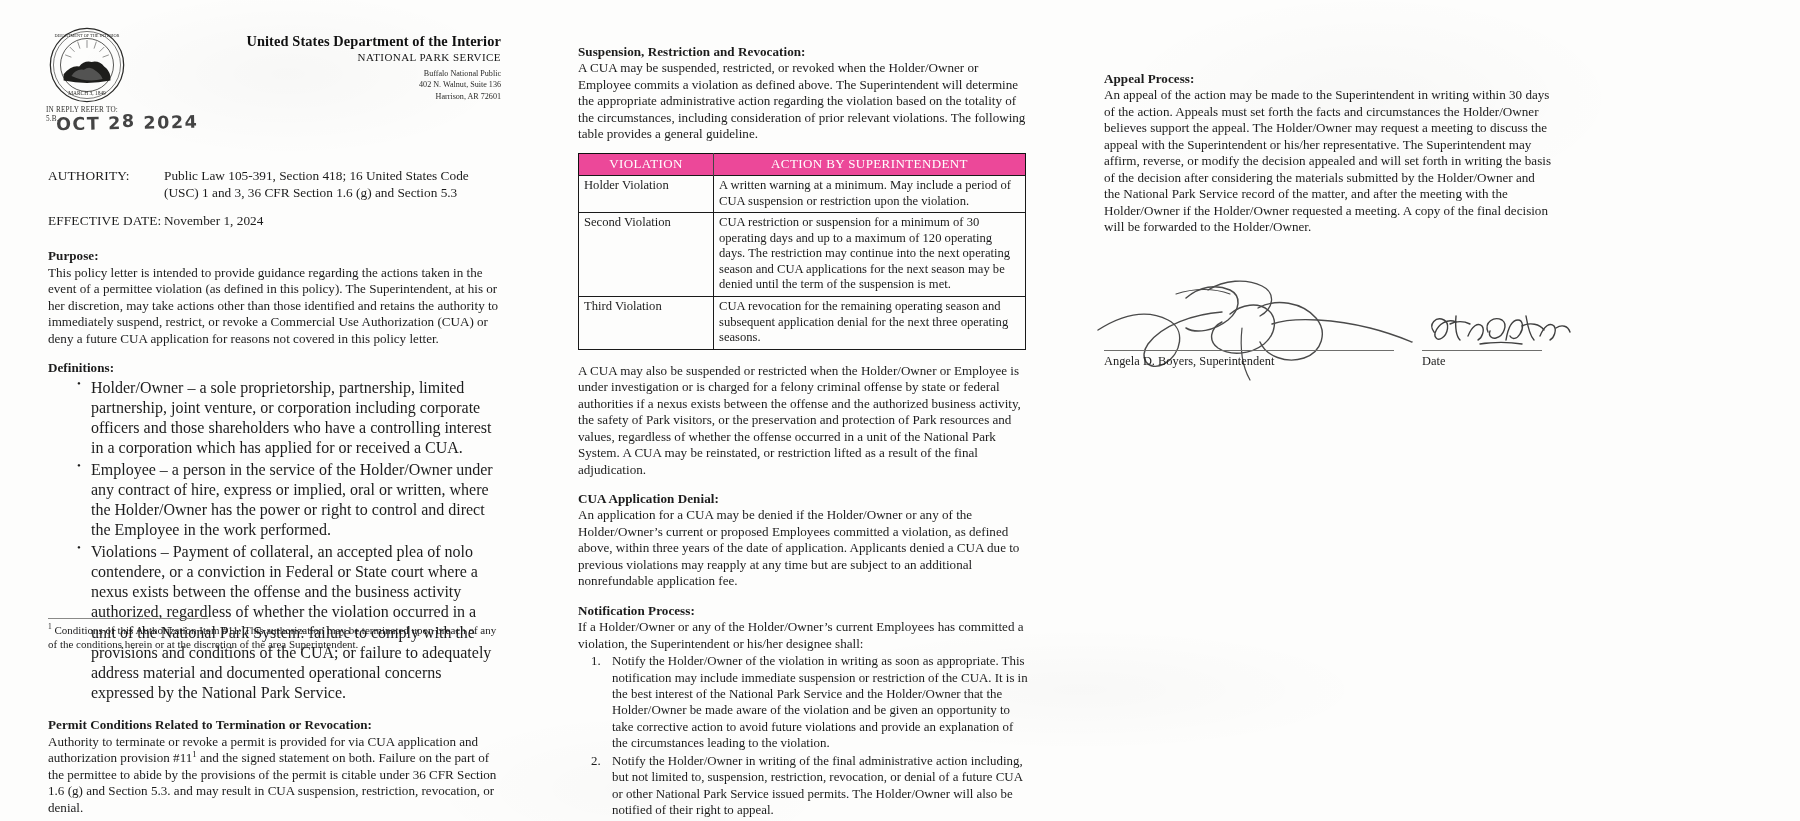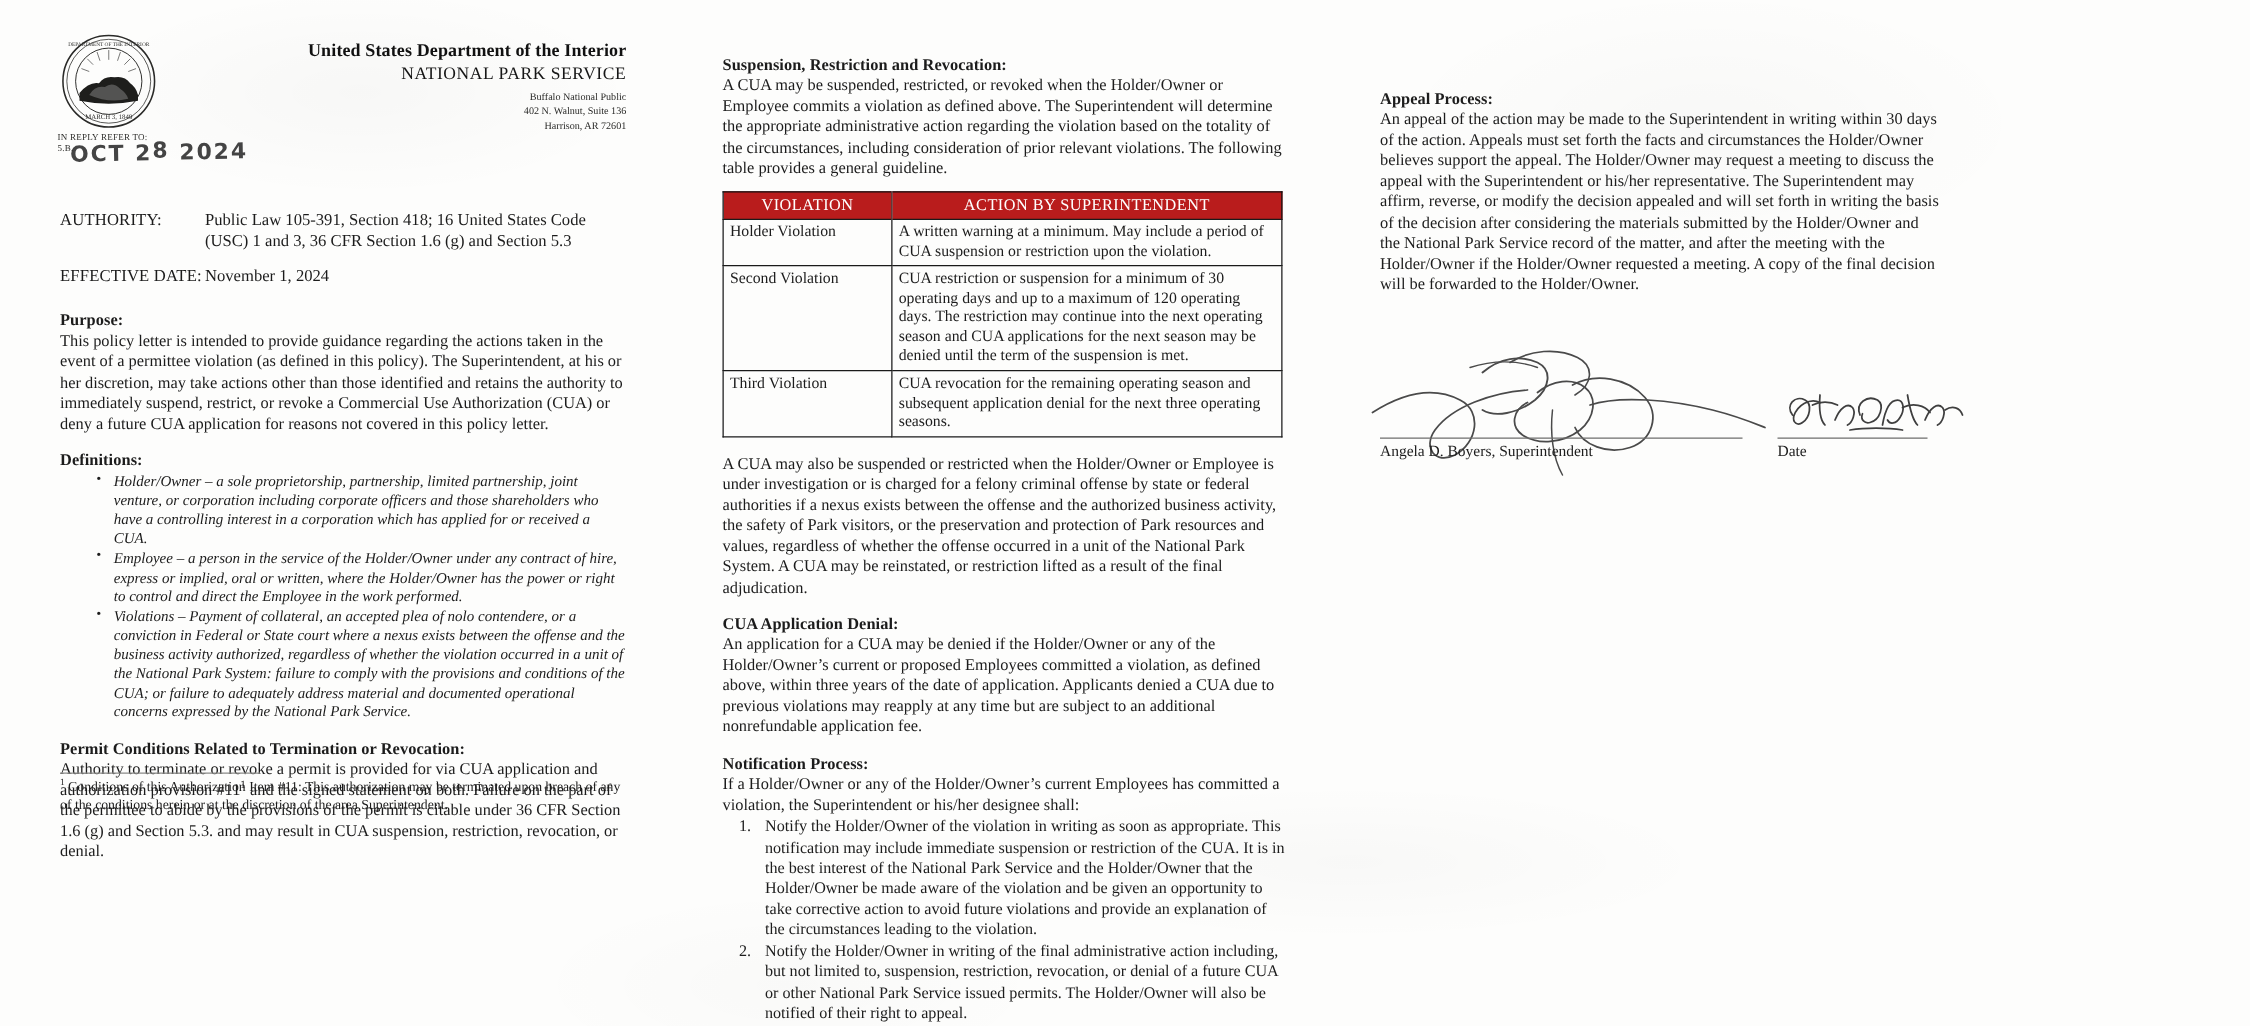--- a/index.html
+++ b/index.html
@@ -74,21 +74,21 @@
     width: 345px;
     text-align: right;
   }
   .doi-line {
     font-weight: bold;
     font-size: 14.4px;
     letter-spacing: 0.1px;
     color: #111;
   }
   .nps-line {
-    font-size: 14px;
+    font-size: 11px;
     letter-spacing: 0.45px;
     color: #161616;
     margin-top: 1px;
   }
   .addr {
     font-size: 8.1px;
     line-height: 1.42;
     color: #2a2a28;
     margin-top: 3px;
   }
@@ -139,23 +139,22 @@
 
   ul.bullets {
     margin: 1px 0 0 0;
     padding-left: 30px;
     list-style: none;
   }
   ul.bullets > li {
     position: relative;
     margin-bottom: 1px;
     padding-left: 13px;
-    font-size: 12px;
+    font-size: 16px;
     line-height: 1.265;
-    font-style: italic;
   }
   ul.bullets > li::before {
     content: "\2022";
     position: absolute;
     left: -1px;
     top: -1px;
     font-size: 11px;
   }
 
   ol.numbers {
@@ -189,21 +188,21 @@
 
   
   table.viol {
     border-collapse: collapse;
     width: 448px;
     margin-top: 10px;
     font-size: 12.6px;
     border: 1.6px solid #111;
   }
   table.viol thead th {
-    background: #b91c1c;
+    background: #ec4899;
     color: #fff;
     font-weight: normal;
     font-size: 13px;
     letter-spacing: 0.4px;
     padding: 2px 4px 3px 4px;
     text-align: center;
     border-right: 1px solid #444;
   }
   table.viol thead th:last-child { border-right: none; }
   table.viol td {

